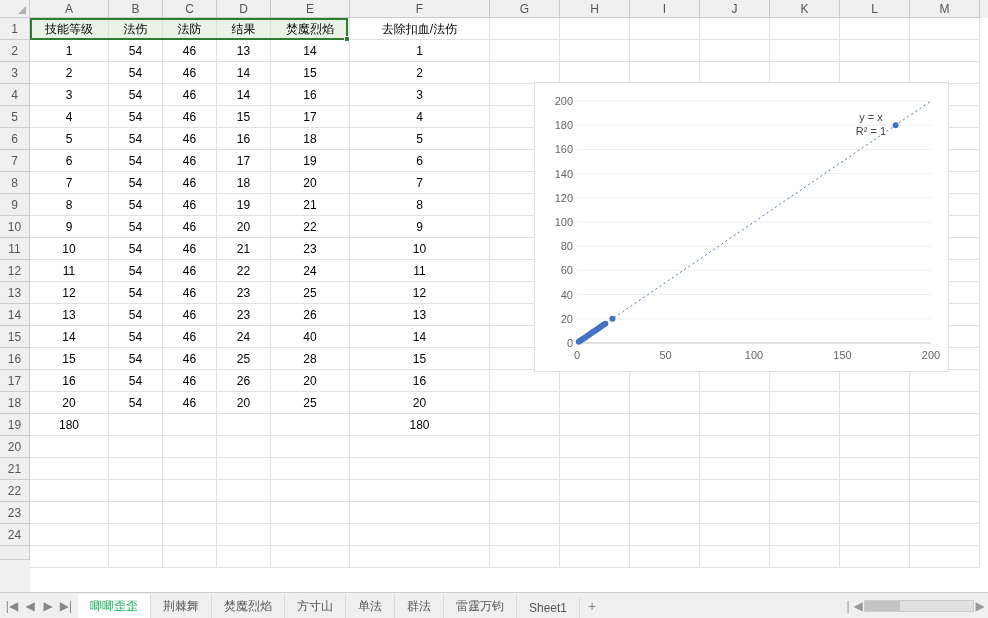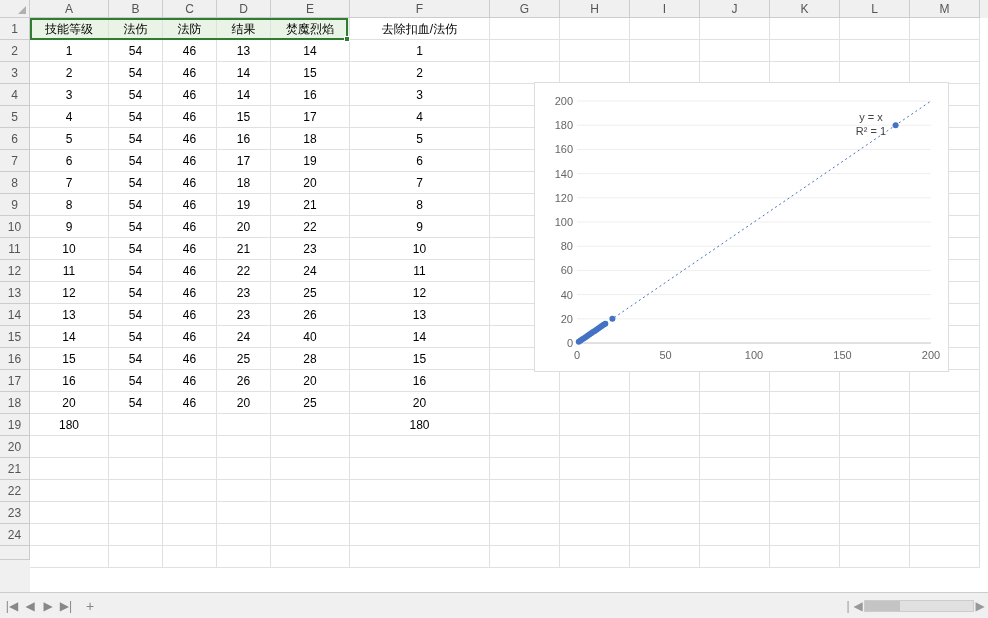--- a/index.html
+++ b/index.html
@@ -666,20 +666,30 @@
   </div>
 </div>
 
 <div class="tabs-bar">
   <div class="nav-btns">
     <div class="nav-btn">|◀</div>
     <div class="nav-btn">◀</div>
     <div class="nav-btn">▶</div>
     <div class="nav-btn">▶|</div>
   </div>
+  <div class="tabs" id="tabs">
+      <div class="tab active">唧唧歪歪</div>
+      <div class="tab">荆棘舞</div>
+      <div class="tab">焚魔烈焰</div>
+      <div class="tab">方寸山</div>
+      <div class="tab">单法</div>
+      <div class="tab">群法</div>
+      <div class="tab">雷霆万钧</div>
+      <div class="tab">Sheet1</div>
+    </div>
   <div class="add-tab">+</div>
   <div class="hscroll">
     <div class="scroll-seg">|</div>
     <div class="scroll-seg">◀</div>
     <div class="scroll-track">
       <div class="scroll-thumb"></div>
     </div>
     <div class="scroll-seg">▶</div>
   </div>
 </div>

